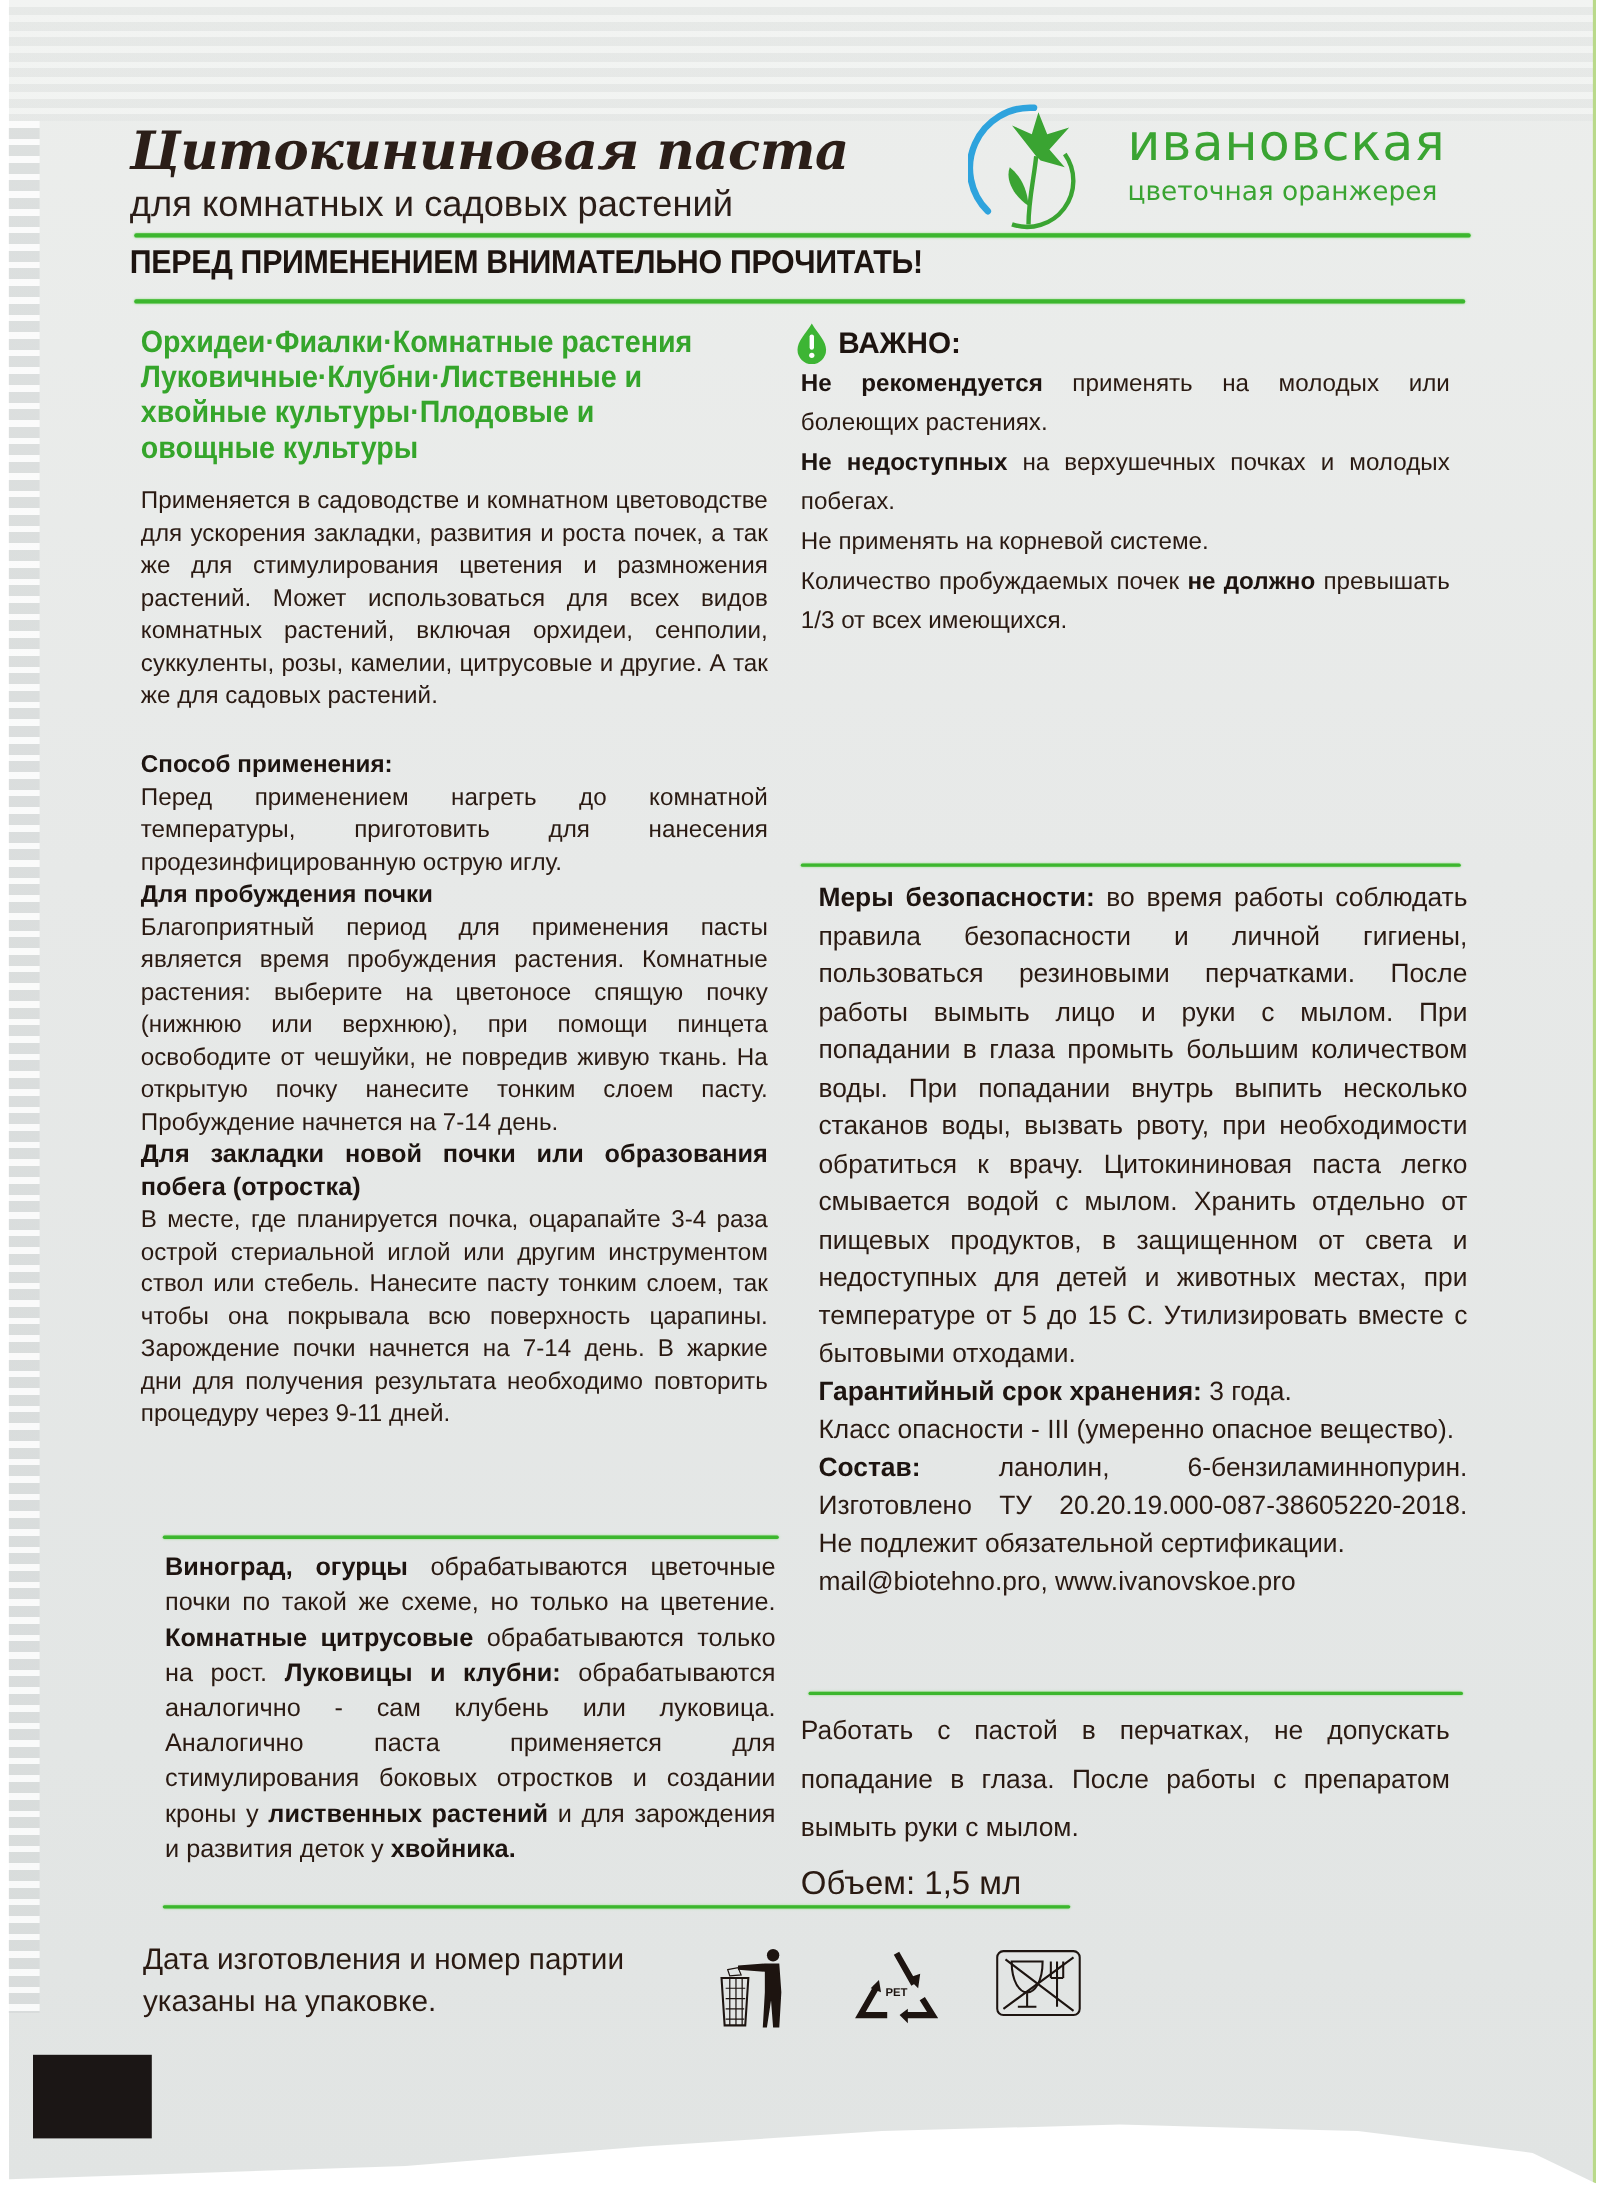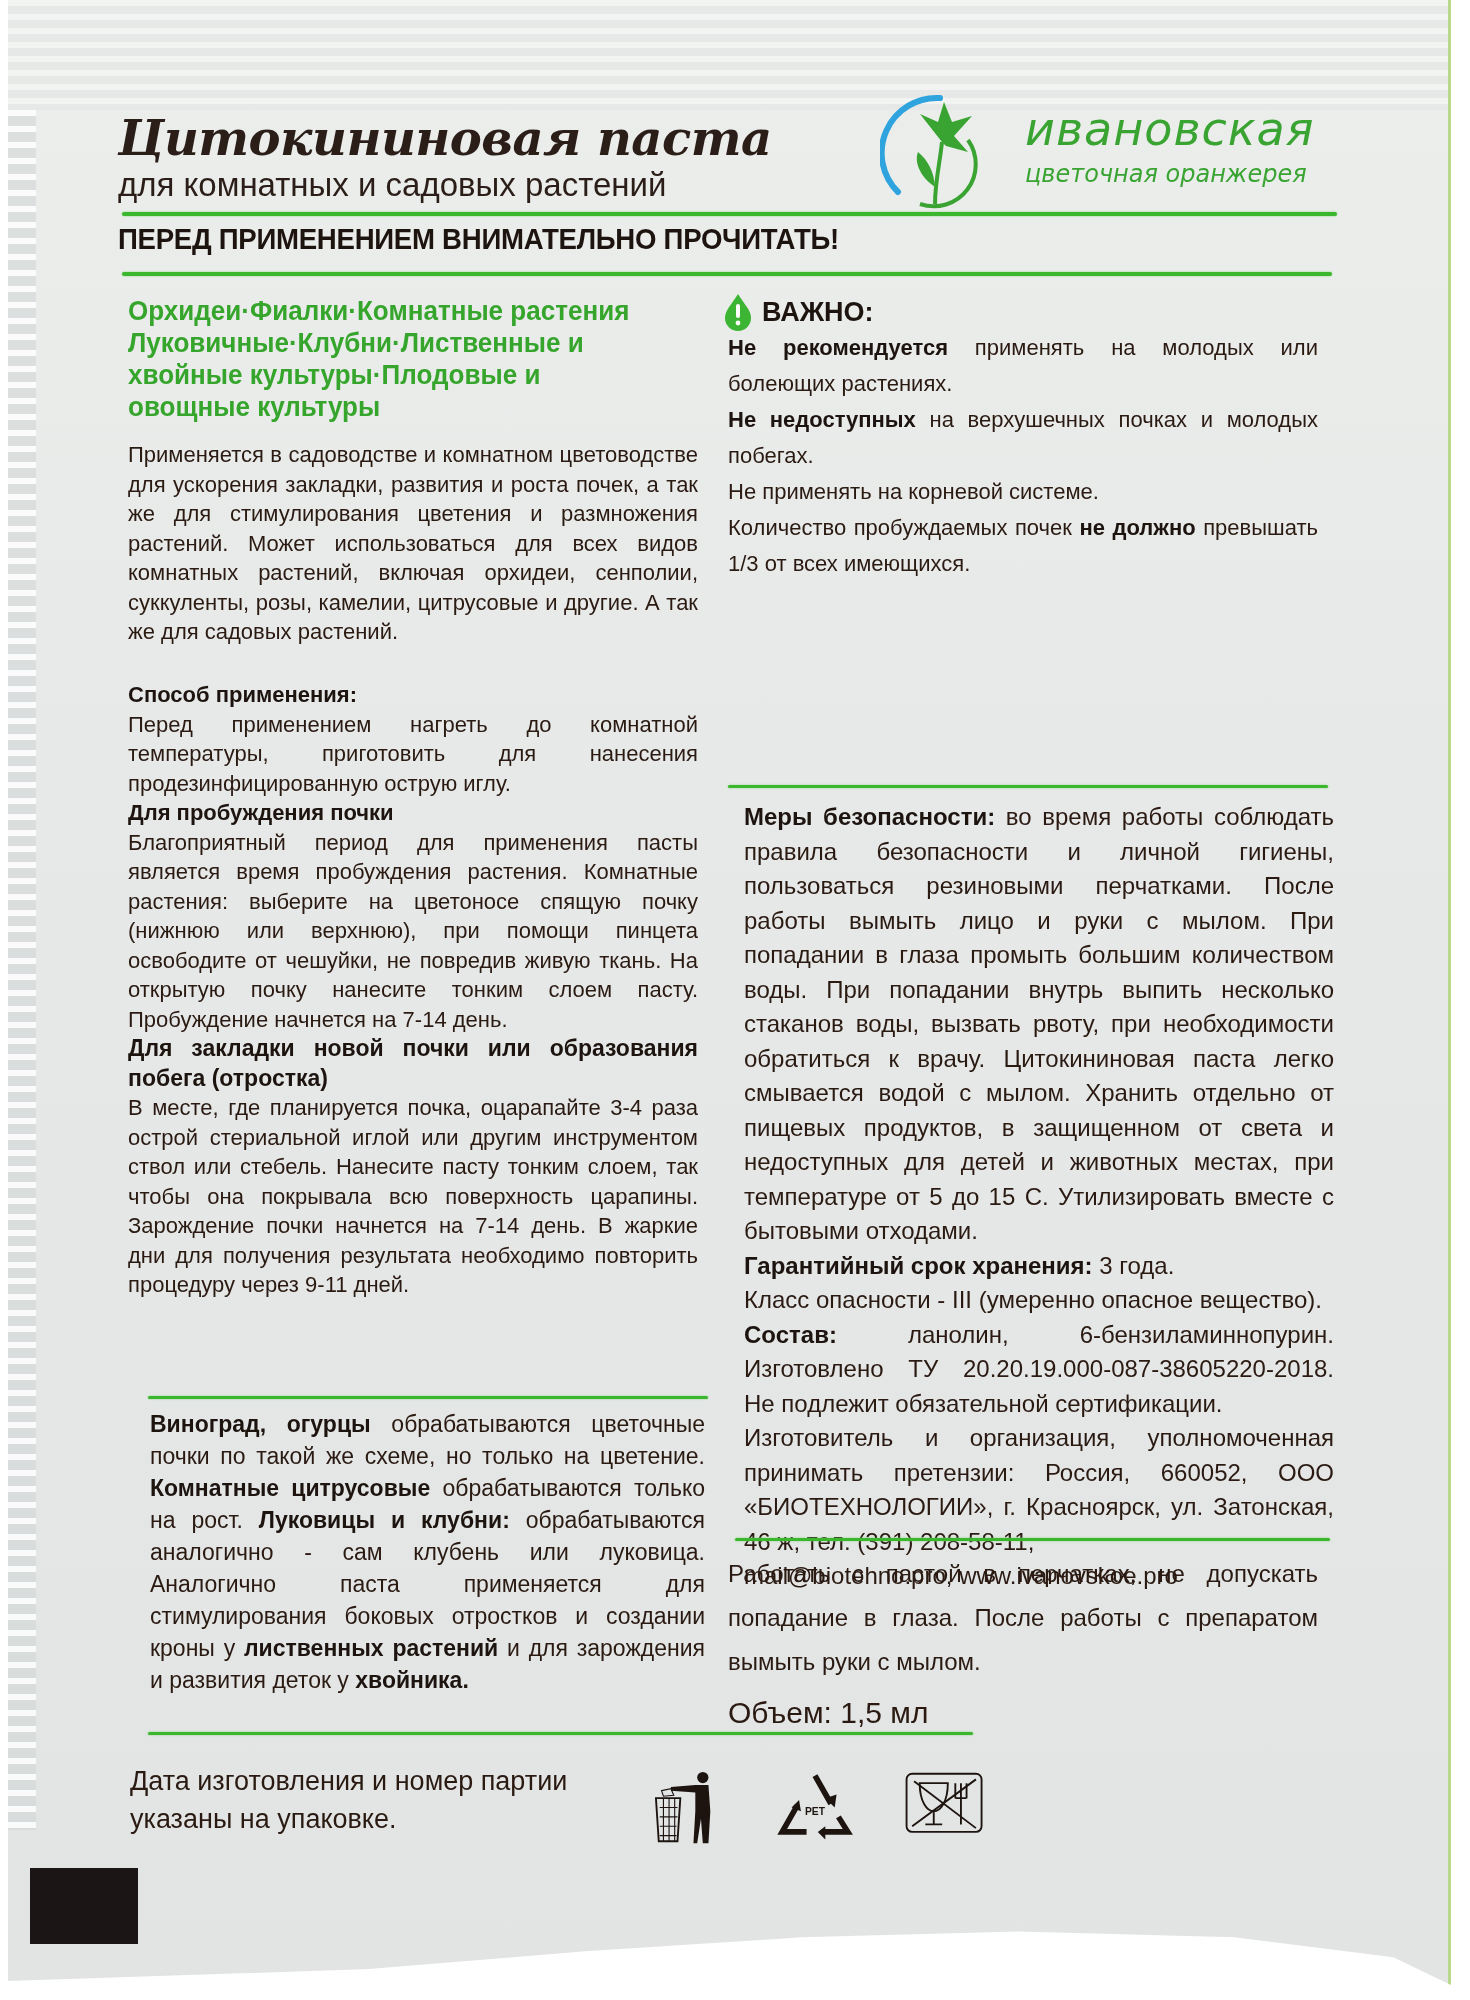--- a/index.html
+++ b/index.html
@@ -29,21 +29,21 @@
   }
   .title {
     position:absolute; left:118px; top:110px;
     font-family:"DejaVu Serif", serif; font-style:italic; font-weight:bold;
     font-size:48px; color:#2b1e18; letter-spacing:-0.5px;
   }
   .subtitle {
     position:absolute; left:118px; top:166px; font-size:33px; color:#2b1e18;
     font-family:"Liberation Sans", sans-serif;
   }
-  .logo { position:absolute; left:880px; top:92px; width:450px; height:120px;font-style:italic; }
+  .logo { position:absolute; left:880px; top:92px; width:450px; height:120px; }
   .logo-icon { position:absolute; left:0; top:0; width:110px; height:120px; }
   .logo-name {
     position:absolute; left:145px; top:10px; font-size:46px; color:#3aa432;
     font-family:"DejaVu Sans", sans-serif; letter-spacing:1px;
   }
   .logo-sub {
     position:absolute; left:145px; top:68px; font-size:24px; color:#3aa432;
     font-family:"DejaVu Sans", sans-serif;
   }
   .rule { position:absolute; height:4px; background:#3cb62e; border-radius:2px; box-shadow:0 0 2px #7fd86f; }
@@ -158,21 +158,20 @@
   <p><span>Количество пробуждаемых почек </span><b>не должно</b><span> превышать 1/3 от всех имеющихся.</span></p>
 </div>
 
 <div class="rule" style="left:728px; top:785px; width:600px; height:3px;"></div>
 
 <div class="col" style="left:744px; top:800px; width:590px; font-size:24px; line-height:34.5px;">
   <p><b>Меры безопасности:</b><span> во время работы соблюдать правила безопасности и личной гигиены, пользоваться резиновыми перчатками. После работы вымыть лицо и руки с мылом. При попадании в глаза промыть большим количеством воды. При попадании внутрь выпить несколько стаканов воды, вызвать рвоту, при необходимости обратиться к врачу. Цитокининовая паста легко смывается водой с мылом. Хранить отдельно от пищевых продуктов, в защищенном от света и недоступных для детей и животных местах, при температуре от 5 до 15 С. Утилизировать вместе с бытовыми отходами.</span></p>
   <p><b>Гарантийный срок хранения:</b><span> 3 года.</span></p>
   <p>Класс опасности - III (умеренно опасное вещество).</p>
   <p><b>Состав:</b><span> ланолин, 6-бензиламиннопурин. Изготовлено ТУ 20.20.19.000-087-38605220-2018. Не подлежит обязательной сертификации.</span></p>
-  <p>Изготовитель и организация, уполномоченная принимать претензии: Россия, 660052, ООО «БИОТЕХНОЛОГИИ», г. Красноярск, ул. Затонская, 46 ж, тел. (391) 208-58-11,</p>
   <p>mail@biotehno.pro, www.ivanovskoe.pro</p>
 </div>
 
 <div class="rule" style="left:735px; top:1538px; width:595px; height:3px;"></div>
 
 <div class="col" style="left:728px; top:1552px; width:590px; font-size:24px; line-height:44px;">
   <p>Работать с пастой в перчатках, не допускать попадание в глаза. После работы с препаратом вымыть руки с мылом.</p>
 </div>
 
 <div class="volume">Объем: 1,5 мл</div>

